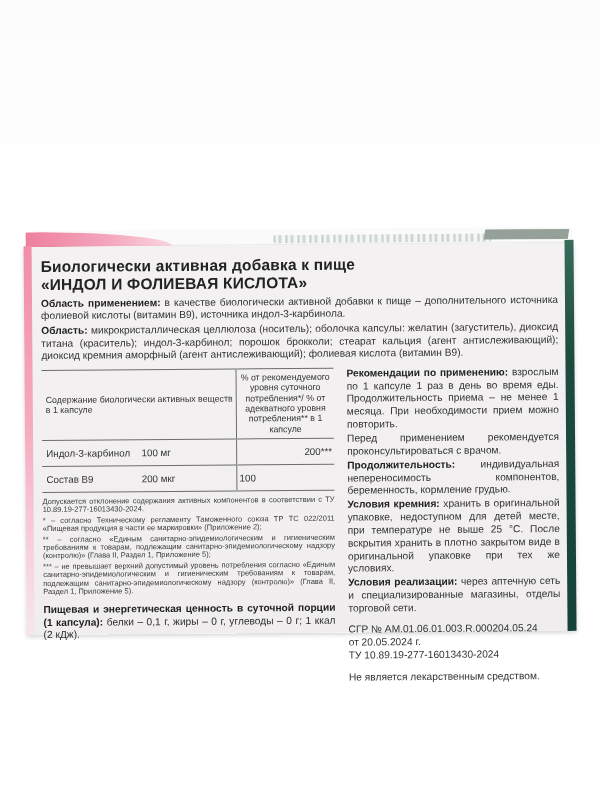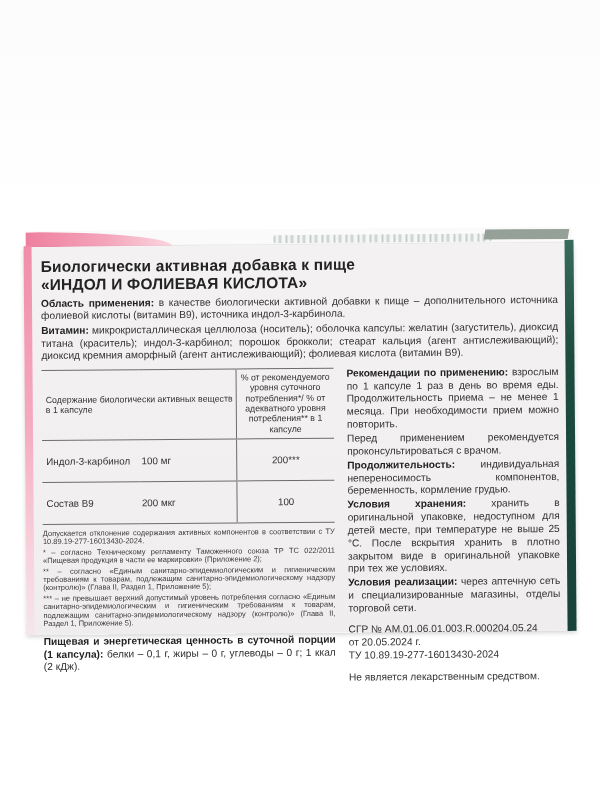--- a/index.html
+++ b/index.html
@@ -58,21 +58,21 @@
     color:#2e2e2e;
   }
   .title{margin:0;font-size:15.5px;font-weight:700;line-height:1.18;color:#232323;letter-spacing:0.2px;}
   .para{margin:3px 0 0;font-size:10.2px;line-height:1.22;text-align:justify;color:#333;}
   .para b{color:#222;}
   .columns{display:flex;gap:13px;margin-top:7px;align-items:flex-start;}
   .col-left{width:292px;flex:none;}
   .col-right{flex:1;min-width:0;}
   
   table.nutr{width:100%;border-collapse:collapse;table-layout:fixed;}
-  table.nutr th, table.nutr td{font-weight:400;padding:11px 2px;vertical-align:middle;color:#333;}
+  table.nutr th, table.nutr td{font-weight:400;padding:3px 2px;vertical-align:middle;color:#333;}
   table.nutr thead th{font-size:8.8px;line-height:1.18;border-top:1px solid #6d6d6d;border-bottom:1px solid #6d6d6d;padding:3px 2px 4px;}
   table.nutr thead th.h-left{text-align:left;padding-left:4px;}
   table.nutr thead th.h-right{text-align:center;}
   table.nutr td{font-size:9.8px;border-bottom:1px solid #6d6d6d;height:19px;}
   table.nutr td.c-name{text-align:left;padding-left:4px;}
   table.nutr td.c-amount{text-align:left;}
   .v-div{border-left:1px solid #6d6d6d;}
   
   .fnotes{margin-top:5px;font-size:7.5px;line-height:1.12;color:#3b3b3b;}
   .fnotes p{margin:0 0 2px;text-align:justify;}
@@ -97,50 +97,50 @@
       <div class="top-right-block"></div>
     </div>
 
     <div class="face">
       <div class="content">
 
         <h1 class="title">Биологически активная добавка к пище</h1>
         <h1 class="title">«ИНДОЛ И ФОЛИЕВАЯ КИСЛОТА»</h1>
 
         <p class="para">
-          <b>Область применения:</b>
+          <b>Область применением:</b>
           <span>в качестве биологически активной добавки к пище – дополнительного источника фолиевой кислоты (витамин В9), источника индол-3-карбинола.</span>
         </p>
 
         <p class="para">
-          <b>Витамин:</b>
+          <b>Область:</b>
           <span>микрокристаллическая целлюлоза (носитель); оболочка капсулы: желатин (загуститель), диоксид титана (краситель); индол-3-карбинол; порошок брокколи; стеарат кальция (агент антислеживающий); диоксид кремния аморфный (агент антислеживающий); фолиевая кислота (витамин В9).</span>
         </p>
 
         <div class="columns">
 
           <div class="col-left">
 
             <table class="nutr">
               <thead>
                 <tr>
                   <th class="h-left" colspan="2">Содержание биологически активных веществ в 1 капсуле</th>
                   <th class="h-right v-div">% от рекомендуемого уровня суточного потребления*/ % от адекватного уровня потребления** в 1 капсуле</th>
                 </tr>
               </thead>
               <tbody>
                 <tr>
                   <td class="c-name" style="width:40%">Индол-3-карбинол</td>
                   <td class="c-amount" style="width:14%">100 мг</td>
-                  <td class="v-div" style="width:46%;text-align:center">200***</td>
+                  <td class="v-div" style="width:46%;text-align:right">200***</td>
                 </tr>
                 <tr>
                   <td class="c-name">Состав В9</td>
                   <td class="c-amount">200 мкг</td>
-                  <td class="v-div" style="text-align:center">100</td>
+                  <td class="v-div" style="text-align:left">100</td>
                 </tr>
               </tbody>
             </table>
 
             <div class="fnotes">
               <p>Допускается отклонение содержания активных компонентов в соответствии с ТУ 10.89.19-277-16013430-2024.</p>
               <p>* – согласно Техническому регламенту Таможенного союза ТР ТС 022/2011 «Пищевая продукция в части ее маркировки» (Приложение 2);</p>
               <p>** – согласно «Единым санитарно-эпидемиологическим и гигиеническим требованиям к товарам, подлежащим санитарно-эпидемиологическому надзору (контролю)» (Глава II, Раздел 1, Приложение 5);</p>
               <p>*** – не превышает верхний допустимый уровень потребления согласно «Единым санитарно-эпидемиологическим и гигиеническим требованиям к товарам, подлежащим санитарно-эпидемиологическому надзору (контролю)» (Глава II, Раздел 1, Приложение 5).</p>
             </div>
@@ -159,21 +159,21 @@
               <span>взрослым по 1 капсуле 1 раз в день во время еды. Продолжительность приема – не менее 1 месяца. При необходимости прием можно повторить.</span>
             </p>
             <p class="para">Перед применением рекомендуется проконсультироваться с врачом.</p>
 
             <p class="para">
               <b>Продолжительность:</b>
               <span>индивидуальная непереносимость компонентов, беременность, кормление грудью.</span>
             </p>
 
             <p class="para">
-              <b>Условия хранения:</b>
+              <b>Условия кремния:</b>
               <span>хранить в оригинальной упаковке, недоступном для детей месте, при температуре не выше 25 °С. После вскрытия хранить в плотно закрытом виде в оригинальной упаковке при тех же условиях.</span>
             </p>
 
             <p class="para">
               <b>Условия реализации:</b>
               <span>через аптечную сеть и специализированные магазины, отделы торговой сети.</span>
             </p>
 
             <p class="reg first">СГР № АМ.01.06.01.003.R.000204.05.24</p>
             <p class="reg" style="margin-top:0">от 20.05.2024 г.</p>

